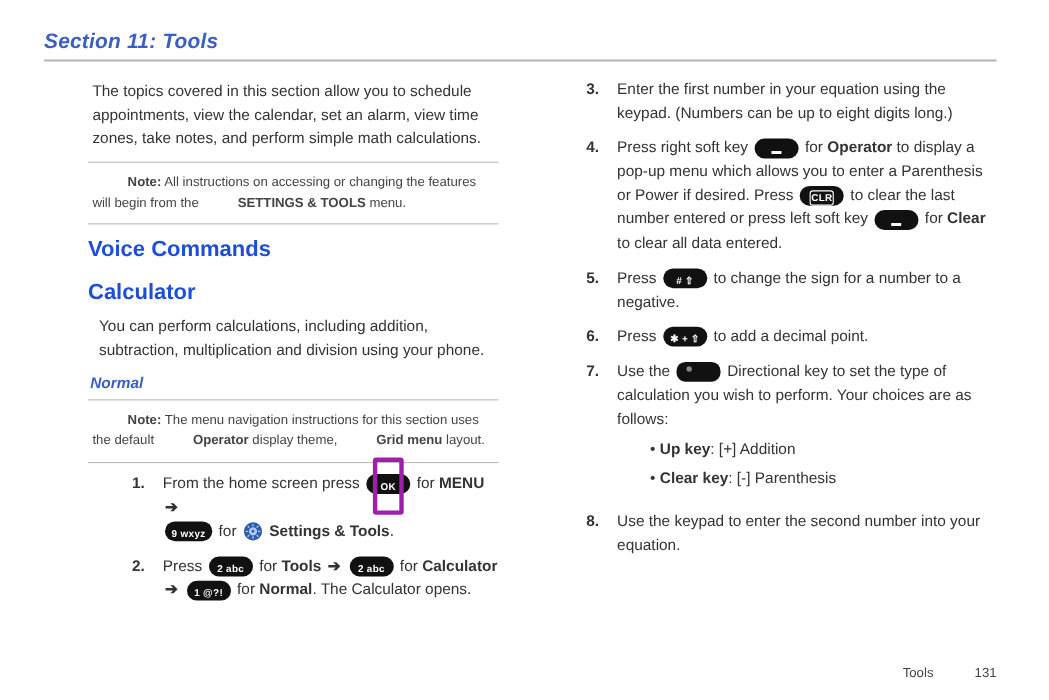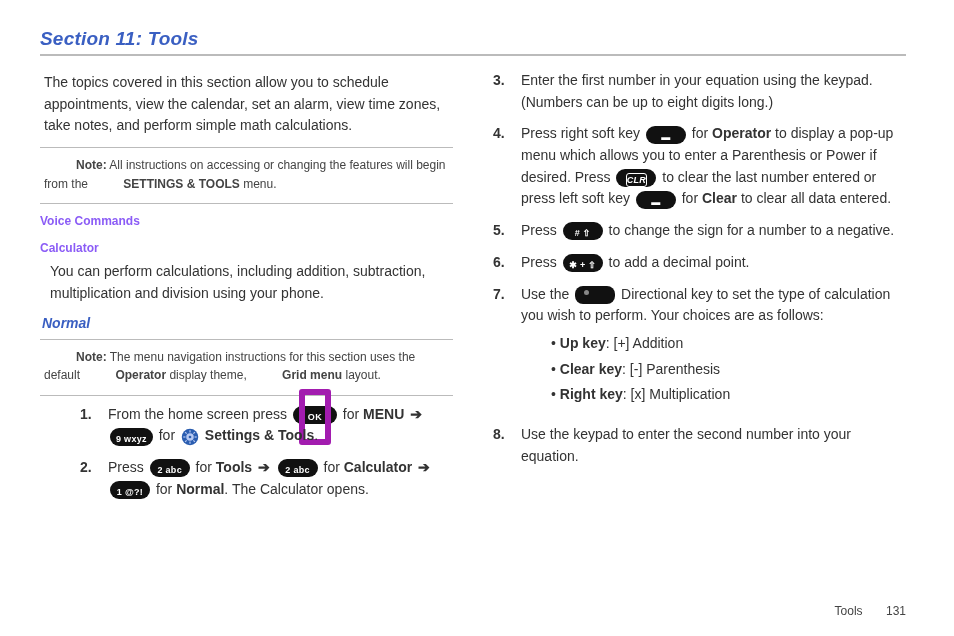--- a/index.html
+++ b/index.html
@@ -27,39 +27,40 @@
     letter-spacing: 0.2px;
   }
   .columns {
     display: flex;
     gap: 40px;
   }
   .col {
     flex: 1;
     font-size: 14px;
     line-height: 1.55;
+    margin-left: 40px;
   }
   .intro {
     margin: 8px 4px 10px 4px;
     color: #333;
   }
   .note {
     font-size: 12px;
     color: #444;
     margin: 6px 4px 10px 4px;
   }
   .note b { font-weight: bold; padding-left: 32px; }
   .divider {
     border-top: 1px solid #bbb;
     margin: 4px 0 8px 0;
   }
   .h2-blue {
-    color: #8b5cf6;
-    font-weight: bold;
-    font-size: 12px;
+    color: #1d4ed8;
+    font-weight: bold;
+    font-size: 20px;
     margin: 8px 0 4px 0;
   }
   .sub-blue-italic {
     color: #3a5fc2;
     font-style: italic;
     font-weight: bold;
     font-size: 14px;
     margin: 6px 0 4px 2px;
   }
   .body-p {
@@ -97,21 +98,21 @@
     text-align: center;
     line-height: 1;
   }
   .key-inner {
     color: #fff;
     font-size: 9px;
     font-weight: bold;
     letter-spacing: 0.3px;
   }
   .key.ok .key-inner {
-    border: 6px solid #a21caf;
+    border: 4px solid #a21caf;
     border-radius: 3px;
     padding: 17px 3px;
   }
   .key.round { border-radius: 12px; }
   .key.dirkey {
     width: 22px; height: 14px;
     border-radius: 8px;
     position: relative;
   }
   .key.dirkey::after {
@@ -137,21 +138,21 @@
   }
   .sub-bullets div { margin: 4px 0; }
 
   .footer {
     position: absolute;
     bottom: 18px;
     right: 48px;
     font-size: 12px;
     color: #444;
   }
-  .footer .pg { margin-left: 20px; text-align: right; }
+  .footer .pg { margin-left: 34px; text-align: right; }
 </style>
 </head>
 <body>
 
 <div class="page-wrap">
 
   <div class="title-bar">
     <span class="section-title">Section 11: Tools</span>
   </div>
 
@@ -229,21 +230,21 @@
           <span class="num">3.</span>
           <span class="txt">Enter the first number in your equation using the keypad. (Numbers can be up to eight digits long.)</span>
         </li>
         <li>
           <span class="num">4.</span>
           <span class="txt">
             <span>Press right soft key </span>
             <span class="key round"><span class="key-inner">▬</span></span>
             <span> for </span><b>Operator</b>
             <span> to display a pop-up menu which allows you to enter a Parenthesis or Power if desired. Press </span>
-            <span class="key round"><span class="key-inner" style="border:1px solid #fff;border-radius:3px;padding:1px 0;font-style:italic;">CLR</span></span>
+            <span class="key round"><span class="key-inner" style="border:1px solid #fff;border-radius:3px;padding:1px 0;">CLR</span></span>
             <span> to clear the last number entered or press left soft key </span>
             <span class="key round"><span class="key-inner">▬</span></span>
             <span> for </span><b>Clear</b>
             <span> to clear all data entered.</span>
           </span>
         </li>
         <li>
           <span class="num">5.</span>
           <span class="txt">
             <span>Press </span>
@@ -261,21 +262,20 @@
         </li>
         <li>
           <span class="num">7.</span>
           <span class="txt">
             <span>Use the </span>
             <span class="key dirkey"></span>
             <span> Directional key to set the type of calculation you wish to perform. Your choices are as follows:</span>
             <div class="sub-bullets">
               <div>• <b>Up key</b><span>: [+] Addition</span></div>
               <div>• <b>Clear key</b><span>: [-] Parenthesis</span></div>
-              <div>• <b>Right key</b><span>: [x] Multiplication</span></div>
             </div>
           </span>
         </li>
         <li>
           <span class="num">8.</span>
           <span class="txt">Use the keypad to enter the second number into your equation.</span>
         </li>
       </ol>
     </div>
 

